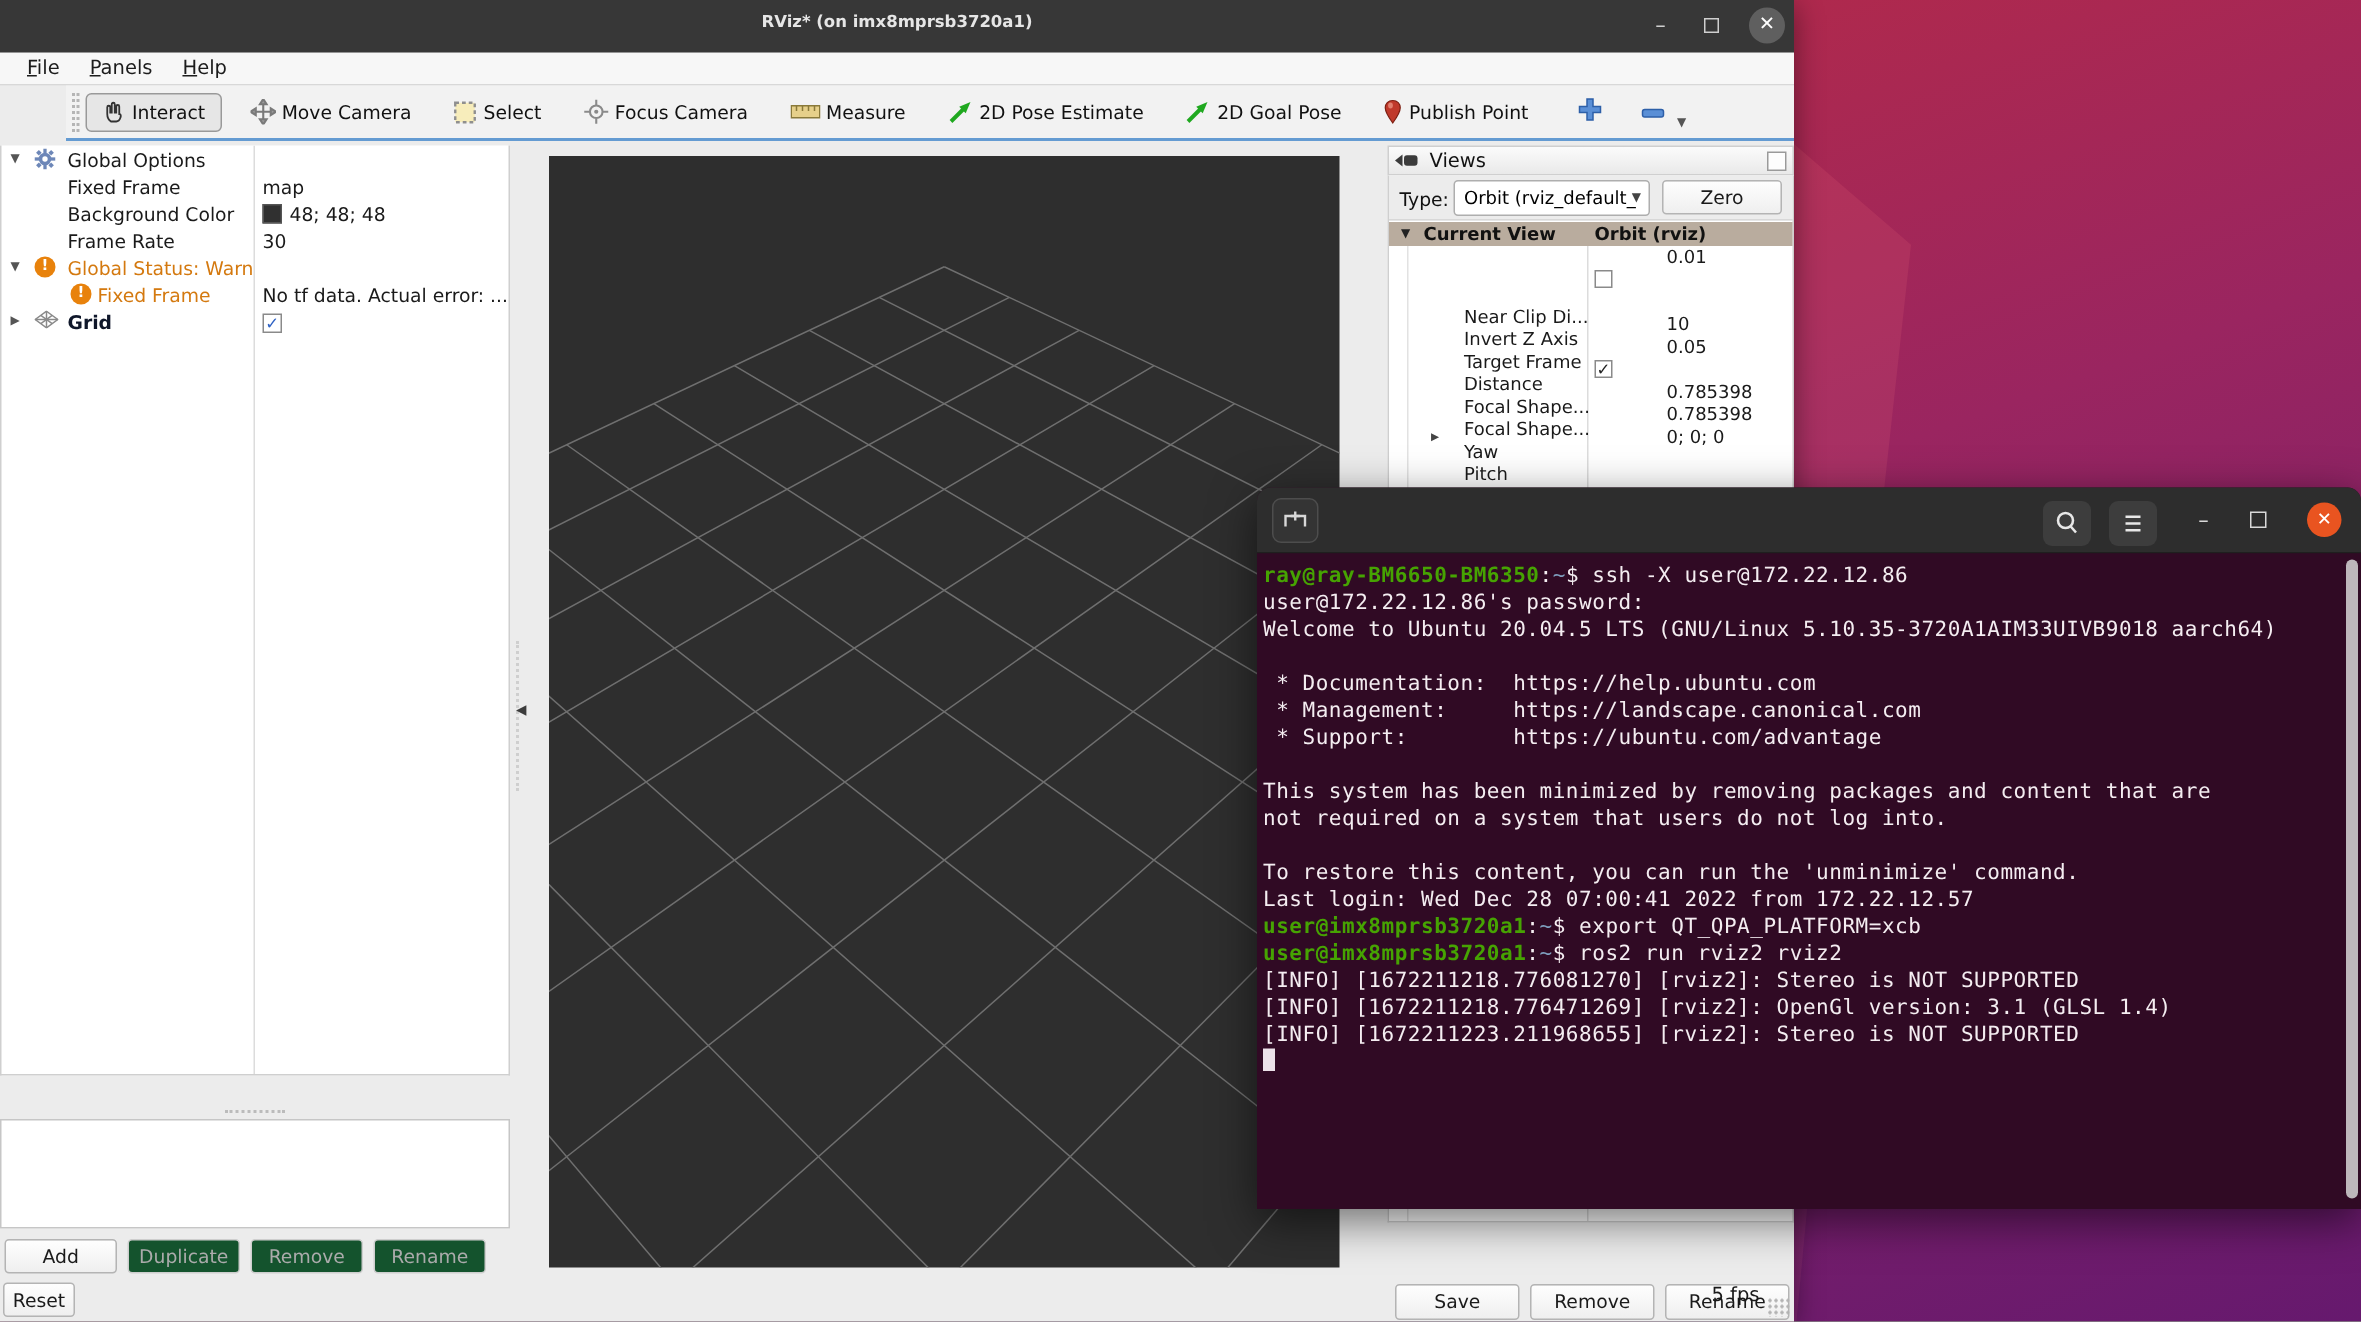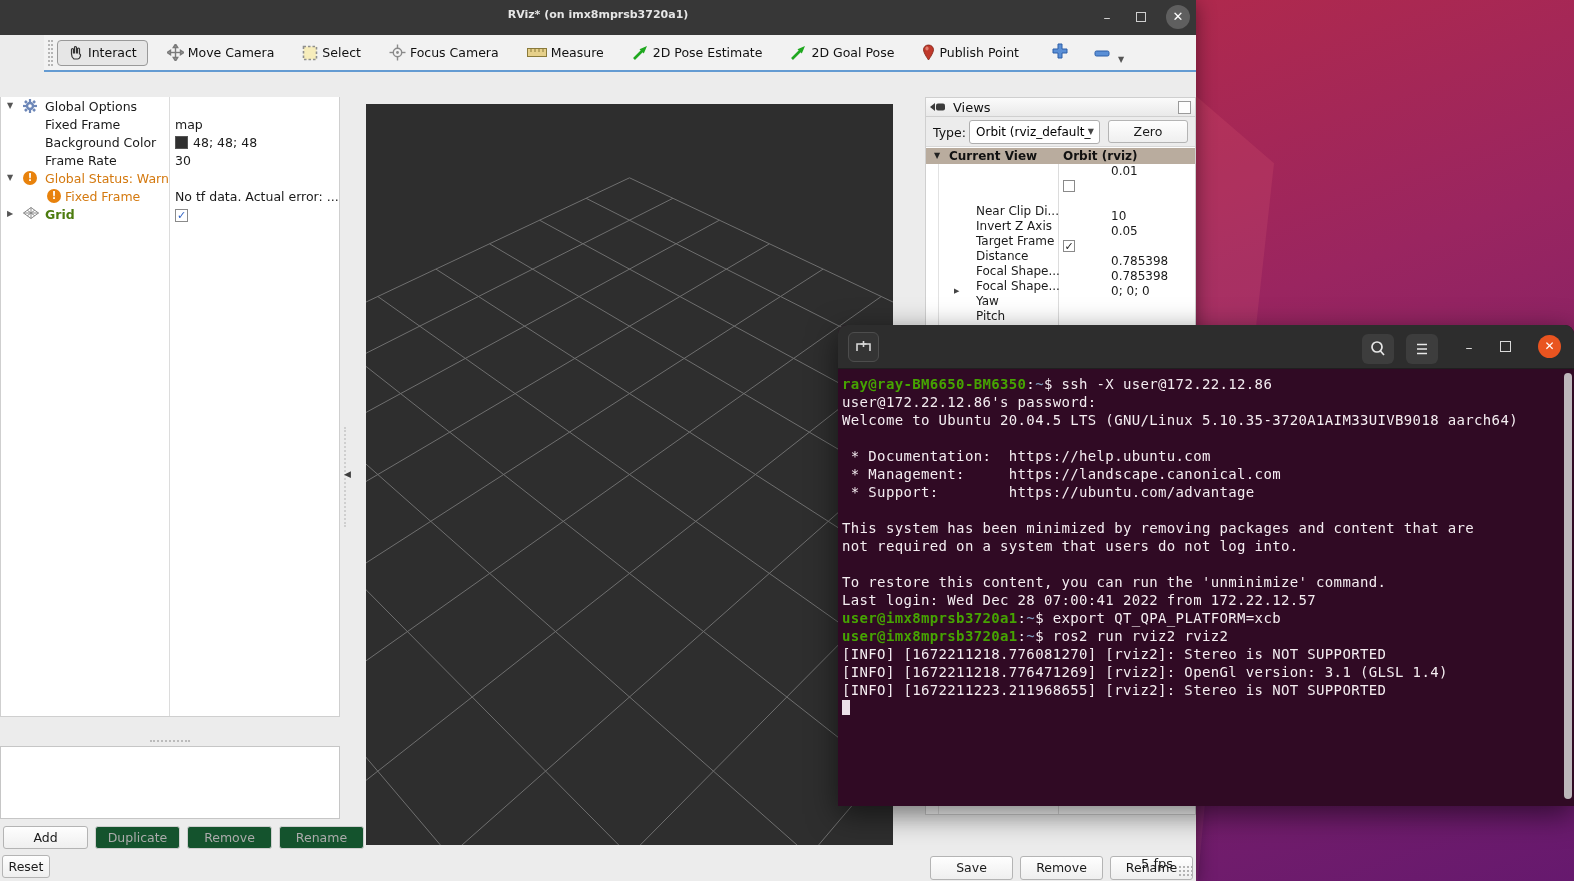--- a/index.html
+++ b/index.html
@@ -45,32 +45,32 @@
 
   
   .displays { position:absolute; left:0; top:0; width:340px; }
   .disp-tree { position:relative; height:620px; background:#fff; border:1px solid #cfcfcf; border-top:none; overflow:hidden; }
   .disp-divider { position:absolute; left:168px; top:0; bottom:0; width:1px; background:#dcdcdc; }
   .trow { position:relative; height:18px; font-size:12.5px; color:#1a1a1a; }
   .trow .exp { position:absolute; left:6px; top:4px; font-size:8px; color:#555; }
   .trow .lbl { position:absolute; top:1.5px; }
   .trow .val { position:absolute; left:174px; top:1.5px; white-space:nowrap; }
   .trow.warn .lbl { color:#d4790f; }
-  .trow.grid-row .lbl { color:#4d7c0f; font-weight:bold; }
+  .trow.grid-row .lbl { color:#0f172a; font-weight:bold; }
   .swatch { display:inline-block; width:13px; height:13px; background:#303030; border:1px solid #555; vertical-align:-2px; margin-right:5px; }
   .cbox { display:inline-block; width:13px; height:13px; border:1px solid #8a8a8a; background:#fff; font-size:11px; line-height:12px; text-align:center; color:#222; }
   .cbox.blue { color:#2f62c4; }
   .warn-badge { display:inline-block; width:14px; height:14px; border-radius:50%; background:#e8820c; color:#fff; font-weight:bold; font-size:10px; text-align:center; line-height:14px; }
   .splitter-dots { position:absolute; left:150px; top:643px; width:40px; height:4px; border-top:2px dotted #bbb; }
   .desc-box { position:absolute; left:0; top:649px; width:340px; height:73px; background:#fff; border:1px solid #c6c6c6; }
 
   .btn { display:inline-block; height:23px; background:linear-gradient(#fefefe,#efefef); border:1px solid #b4b4b4; border-radius:3px; font-size:12.5px; color:#1a1a1a; text-align:center; line-height:21px; }
   .btn.disabled { color:#ababab; border-color:#cecece; background:#14532d; }
   .disp-buttons { position:absolute; left:3px; top:729px; display:flex; gap:7px; }
-  .disp-buttons .btn { width:85px; }
+  .disp-buttons .btn { width:75px; }
   .reset-btn { position:absolute; left:2px; top:758px; width:48px; }
 
   
   .viewport { position:absolute; left:366px; top:7px; width:527px; height:741px; background:#2e2e2e; }
   .collapse-arrow { position:absolute; left:344px; top:368px; width:18px; height:18px; color:#3c3c3c; font-size:9px; line-height:18px; }
   .gutter-dots { position:absolute; left:344px; top:330px; width:2px; height:100px; border-left:2px dotted #cfcfcf; }
 
   
   .views { position:absolute; left:925px; top:0; width:271px; }
   .views-body { position:relative; height:698px; background:#fff; border:1px solid #cfcfcf; border-top:none; }
@@ -121,20 +121,25 @@
 </div>
 
 <div class="rviz">
   <div class="rviz-titlebar">
     <div class="rviz-title">RViz* (on imx8mprsb3720a1)</div>
     <div class="rv-btn rv-min">–</div>
     <div class="rv-btn rv-max"><span class="sq"></span></div>
     <div class="rv-btn rv-close">✕</div>
   </div>
 
+  <div class="menubar" id="menubar">
+      <span class="menu-item"><u>F</u>ile</span>
+      <span class="menu-item"><u>P</u>anels</span>
+      <span class="menu-item"><u>H</u>elp</span>
+    </div>
 
   <div class="toolbar" id="toolbar">
     <div class="tb-handle"></div>
   <div class="tool active">
         <span>
           <svg width="16" height="16" viewBox="0 0 16 16">
             <path d="M6 14 C4.5 13 3.5 11 3.5 9 L3.5 4.5 a1 1 0 0 1 2 0 L5.5 8 L6.5 8 L6.5 2.5 a1 1 0 0 1 2 0 L8.5 8 L9.5 8 L9.5 4 a1 1 0 0 1 2 0 L11.5 9 C12.5 9 12.8 10 12.3 11.4 C11.8 13 10.8 14 9.5 14 Z" fill="none" stroke="#333" stroke-width="1.2"></path>
           </svg>
         </span>
         <span>Interact</span>

